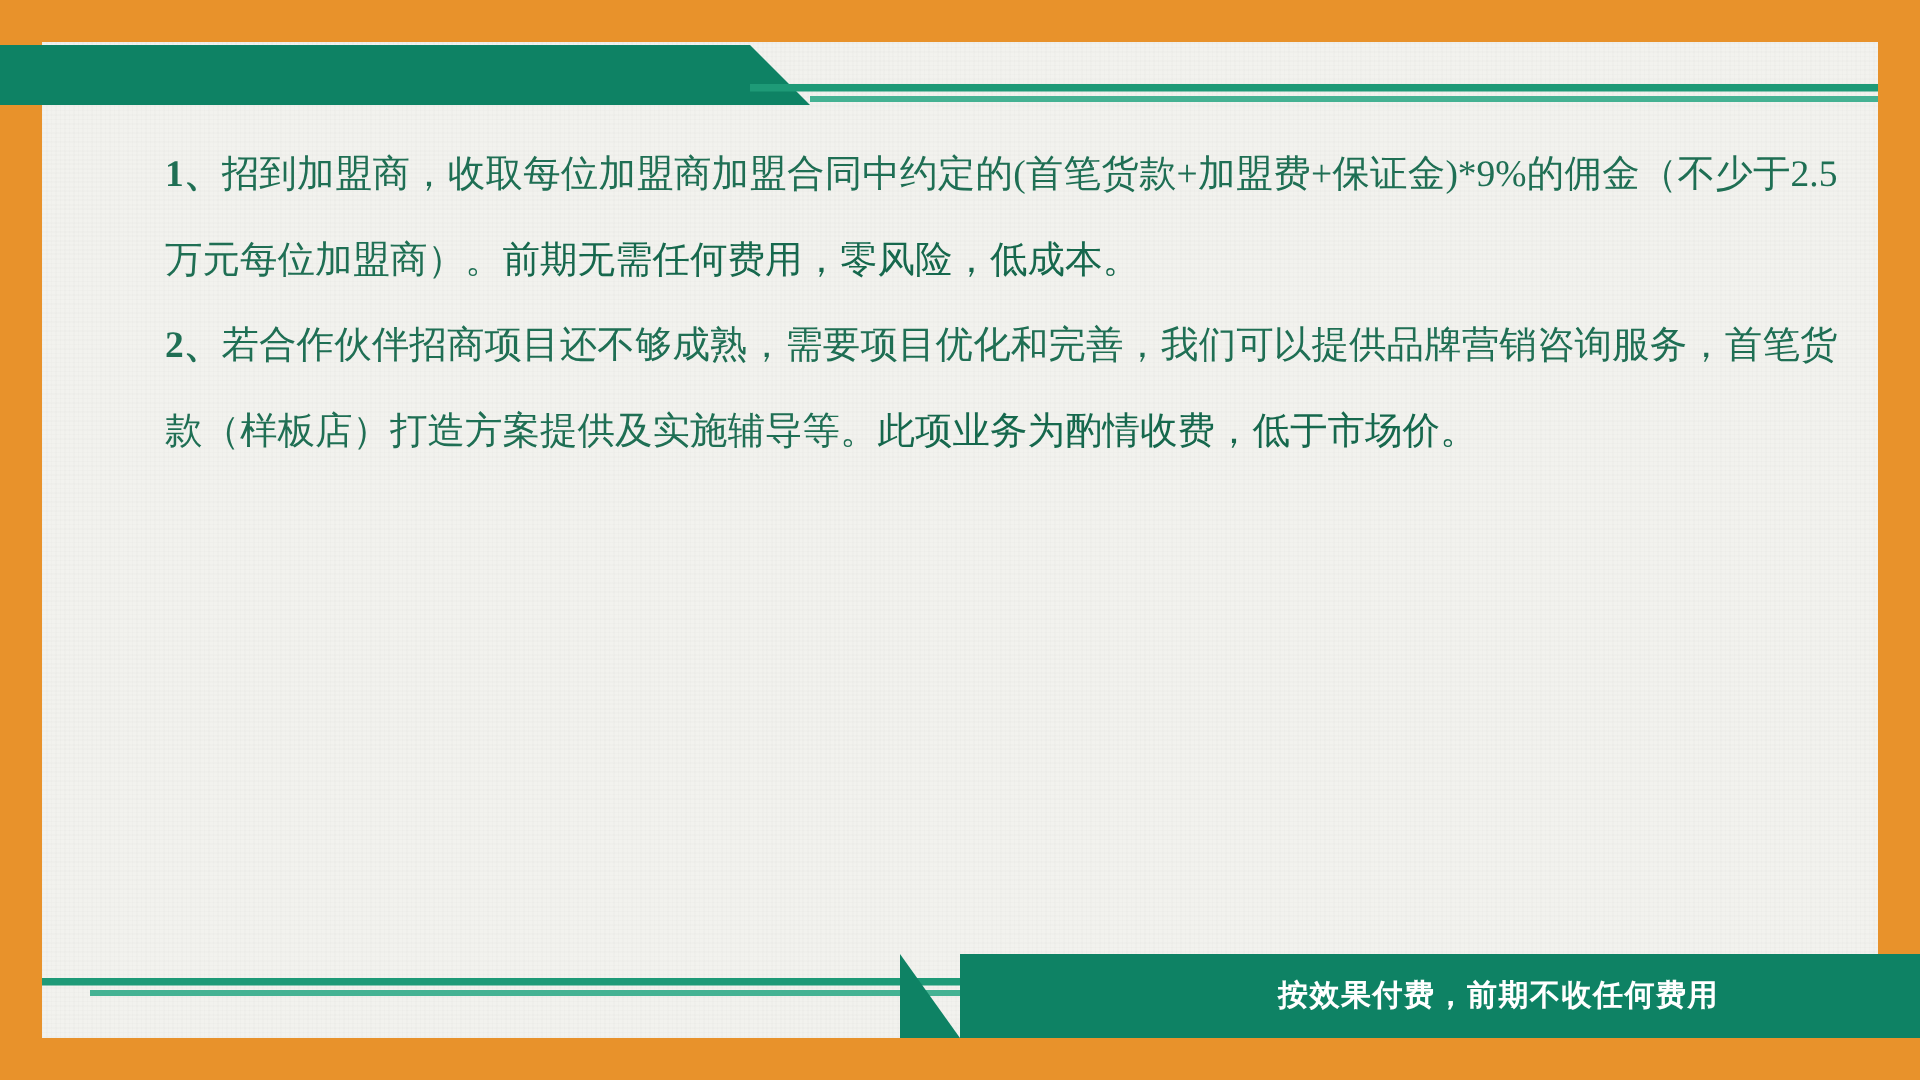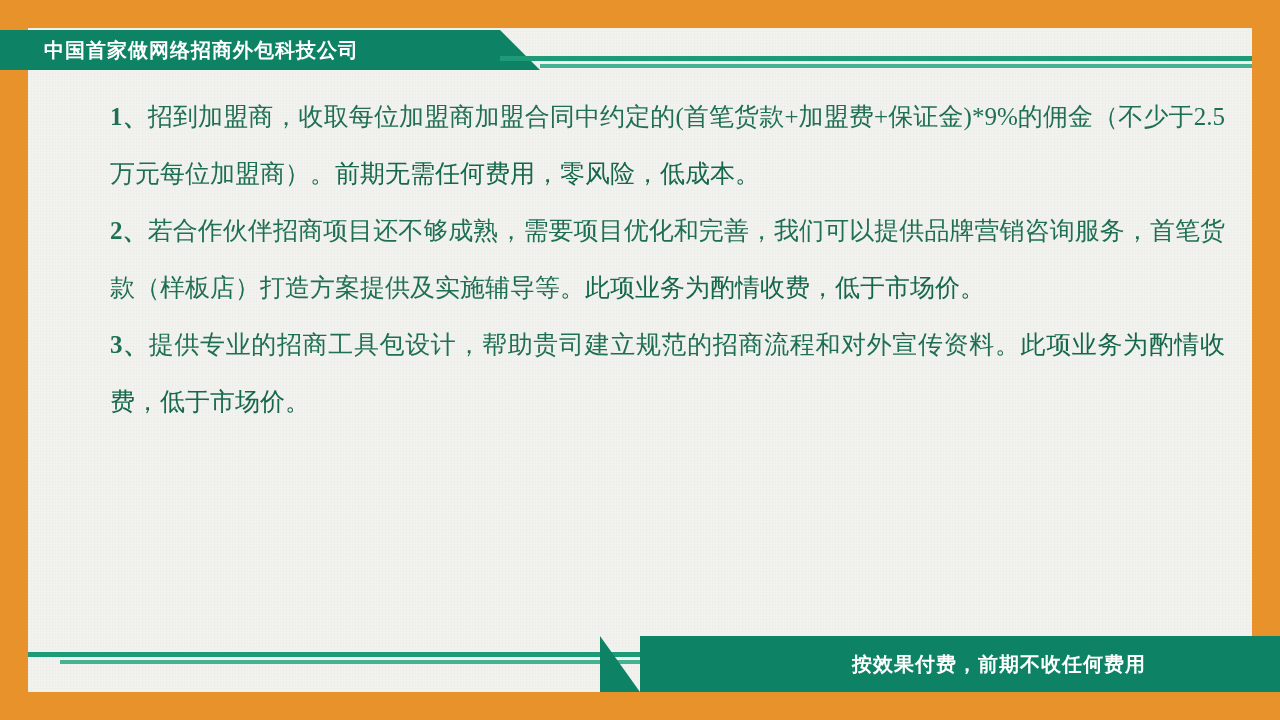--- a/index.html
+++ b/index.html
@@ -160,35 +160,31 @@
 </head>
 <body>
 
 <div class="slide">
 
   <div class="panel"></div>
 
   <div class="header-bar"></div>
   <div class="header-rule"></div>
   <div class="header-rule2"></div>
-  <div class="header-title">中国首家做网络招商外包科技公司</div>
 
   <div class="content">
 
     <p class="para">
       <span class="num">1、</span><span class="normal">招到加盟商，收取每位加盟商加盟合同中约定的(首笔货款+加盟费+保证金)*9%的佣金（不少于2.5万元每位加盟商）。</span><span class="strong">前期无需任何费用，零风险，低成本。</span>
     </p>
 
     <p class="para">
       <span class="num">2、</span><span class="normal">若合作伙伴招商项目还不够成熟，需要项目优化和完善，我们可以提供品牌营销咨询服务，首笔货款（样板店）打造方案提供及实施辅导等。</span><span class="strong">此项业务为酌情收费，低于市场价。</span>
     </p>
 
-    <p class="para">
-      <span class="num">3、</span><span class="normal">提供专业的招商工具包设计，帮助贵司建立规范的招商流程和对外宣传资料。</span><span class="strong">此项业务为酌情收费，低于市场价。</span>
-    </p>
 
   </div>
 
   <div class="footer-rule"></div>
   <div class="footer-rule2"></div>
   <div class="footer-bar"></div>
   <div class="footer-text">按效果付费，前期不收任何费用</div>
 
 </div>
 

